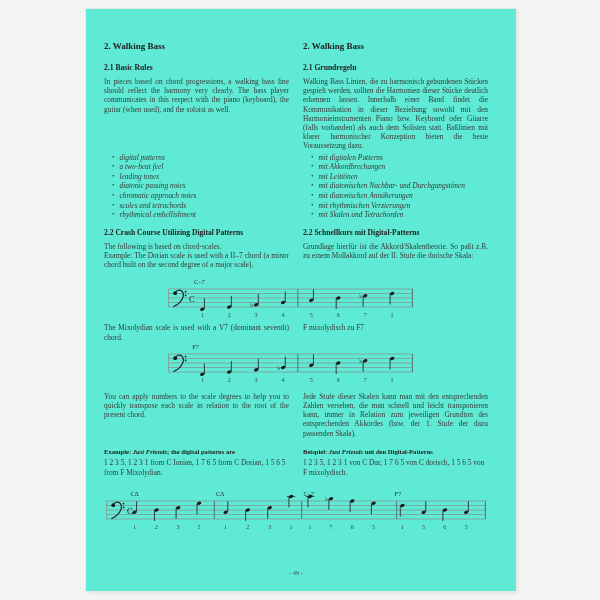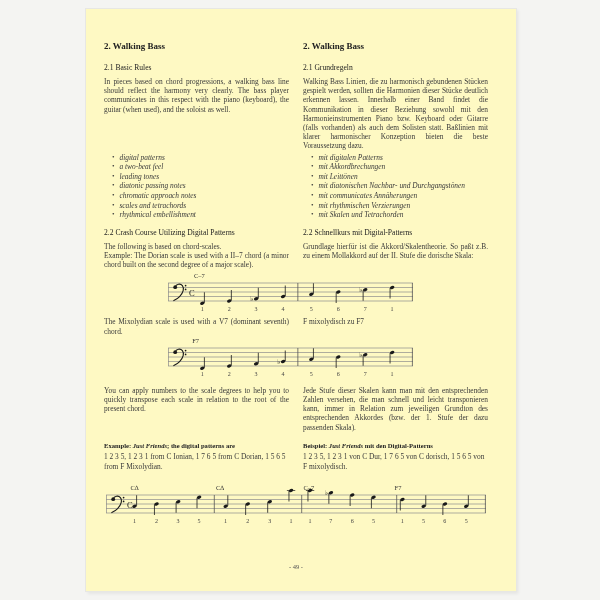--- a/index.html
+++ b/index.html
@@ -4,36 +4,36 @@
 <style>
   html,body{margin:0;padding:0;}
   body{
     width:600px;height:600px;position:relative;
     background:#f4f4f2;
     font-family:"Liberation Serif","DejaVu Serif",serif;
     overflow:hidden;
   }
   .page{
     position:absolute;left:85px;top:8px;width:432px;height:584px;
-    background:#fef9c3;border:1px solid #e7e7e3;
+    background:#5eead4;border:1px solid #e7e7e3;
     box-shadow:1.5px 2px 3px rgba(0,0,0,0.06);
     padding:32px 30px 0 18px;box-sizing:border-box;
   }
   .row2{display:grid;grid-template-columns:185px 185px;column-gap:14px;}
   .title{font-size:9px;font-weight:bold;color:#222;margin:0 0 12px 0;}
-  .h2{font-size:7.6px;font-weight:normal;color:#222;margin:0 0 5px 0;}
+  .h2{font-size:7.6px;font-weight:bold;color:#222;margin:0 0 5px 0;}
   p{font-size:7.4px;line-height:9.2px;margin:0;color:#3a3a3a;text-align:justify;}
   .nojust{text-align:left;}
   .intro-row{margin-bottom:2px;}
   .para-row{margin-bottom:2px;}
   .bullets-row{margin-bottom:8px;font-style:italic;}
   .bullets{margin:0 0 0 8px;padding:0;}
   .li{display:flex;font-size:7.4px;line-height:9.6px;color:#3a3a3a;}
   .li::before{content:"\2022";margin-right:5px;font-size:7px;color:#3a3a3a;}
-  .s2para-row{margin-bottom:2px;}
+  .s2para-row{margin-bottom:8px;}
   .staff-block{line-height:0;}
   .staff1{margin:2px 0 0 64px;}
   .mixo-row{margin:2px 0 2px 0;}
   .staff2{margin:0 0 0 64px;}
   .apply-row{margin:6px 0 10px 0;}
   .ex-head{font-size:6.6px;font-weight:bold;color:#222;margin:0 0 2px 0;line-height:8.5px;}
   .it{font-style:italic;}
   .staff3{margin:10px 0 0 2px;}
   .pagenum{width:384px;text-align:center;font-size:6.5px;color:#555;margin-top:34px;}
 </style>
@@ -66,21 +66,21 @@
         <div class="li">diatonic passing notes</div>
         <div class="li">chromatic approach notes</div>
         <div class="li">scales and tetrachords</div>
         <div class="li">rhythmical embellishment</div>
       </div>
     <div class="bullets">
         <div class="li">mit digitalen Patterns</div>
         <div class="li">mit Akkordbrechungen</div>
         <div class="li">mit Leittönen</div>
         <div class="li">mit diatonischen Nachbar- und Durchgangstönen</div>
-        <div class="li">mit communicates Annäherungen</div>
+        <div class="li">mit diatonischen Annäherungen</div>
         <div class="li">mit rhythmischen Verzierungen</div>
         <div class="li">mit Skalen und Tetrachorden</div>
       </div>
   </div>
 
   <div class="row2">
     <div class="h2">2.2 Crash Course Utilizing Digital Patterns</div>
     <div class="h2">2.2 Schnellkurs mit Digital-Patterns</div>
   </div>
 

